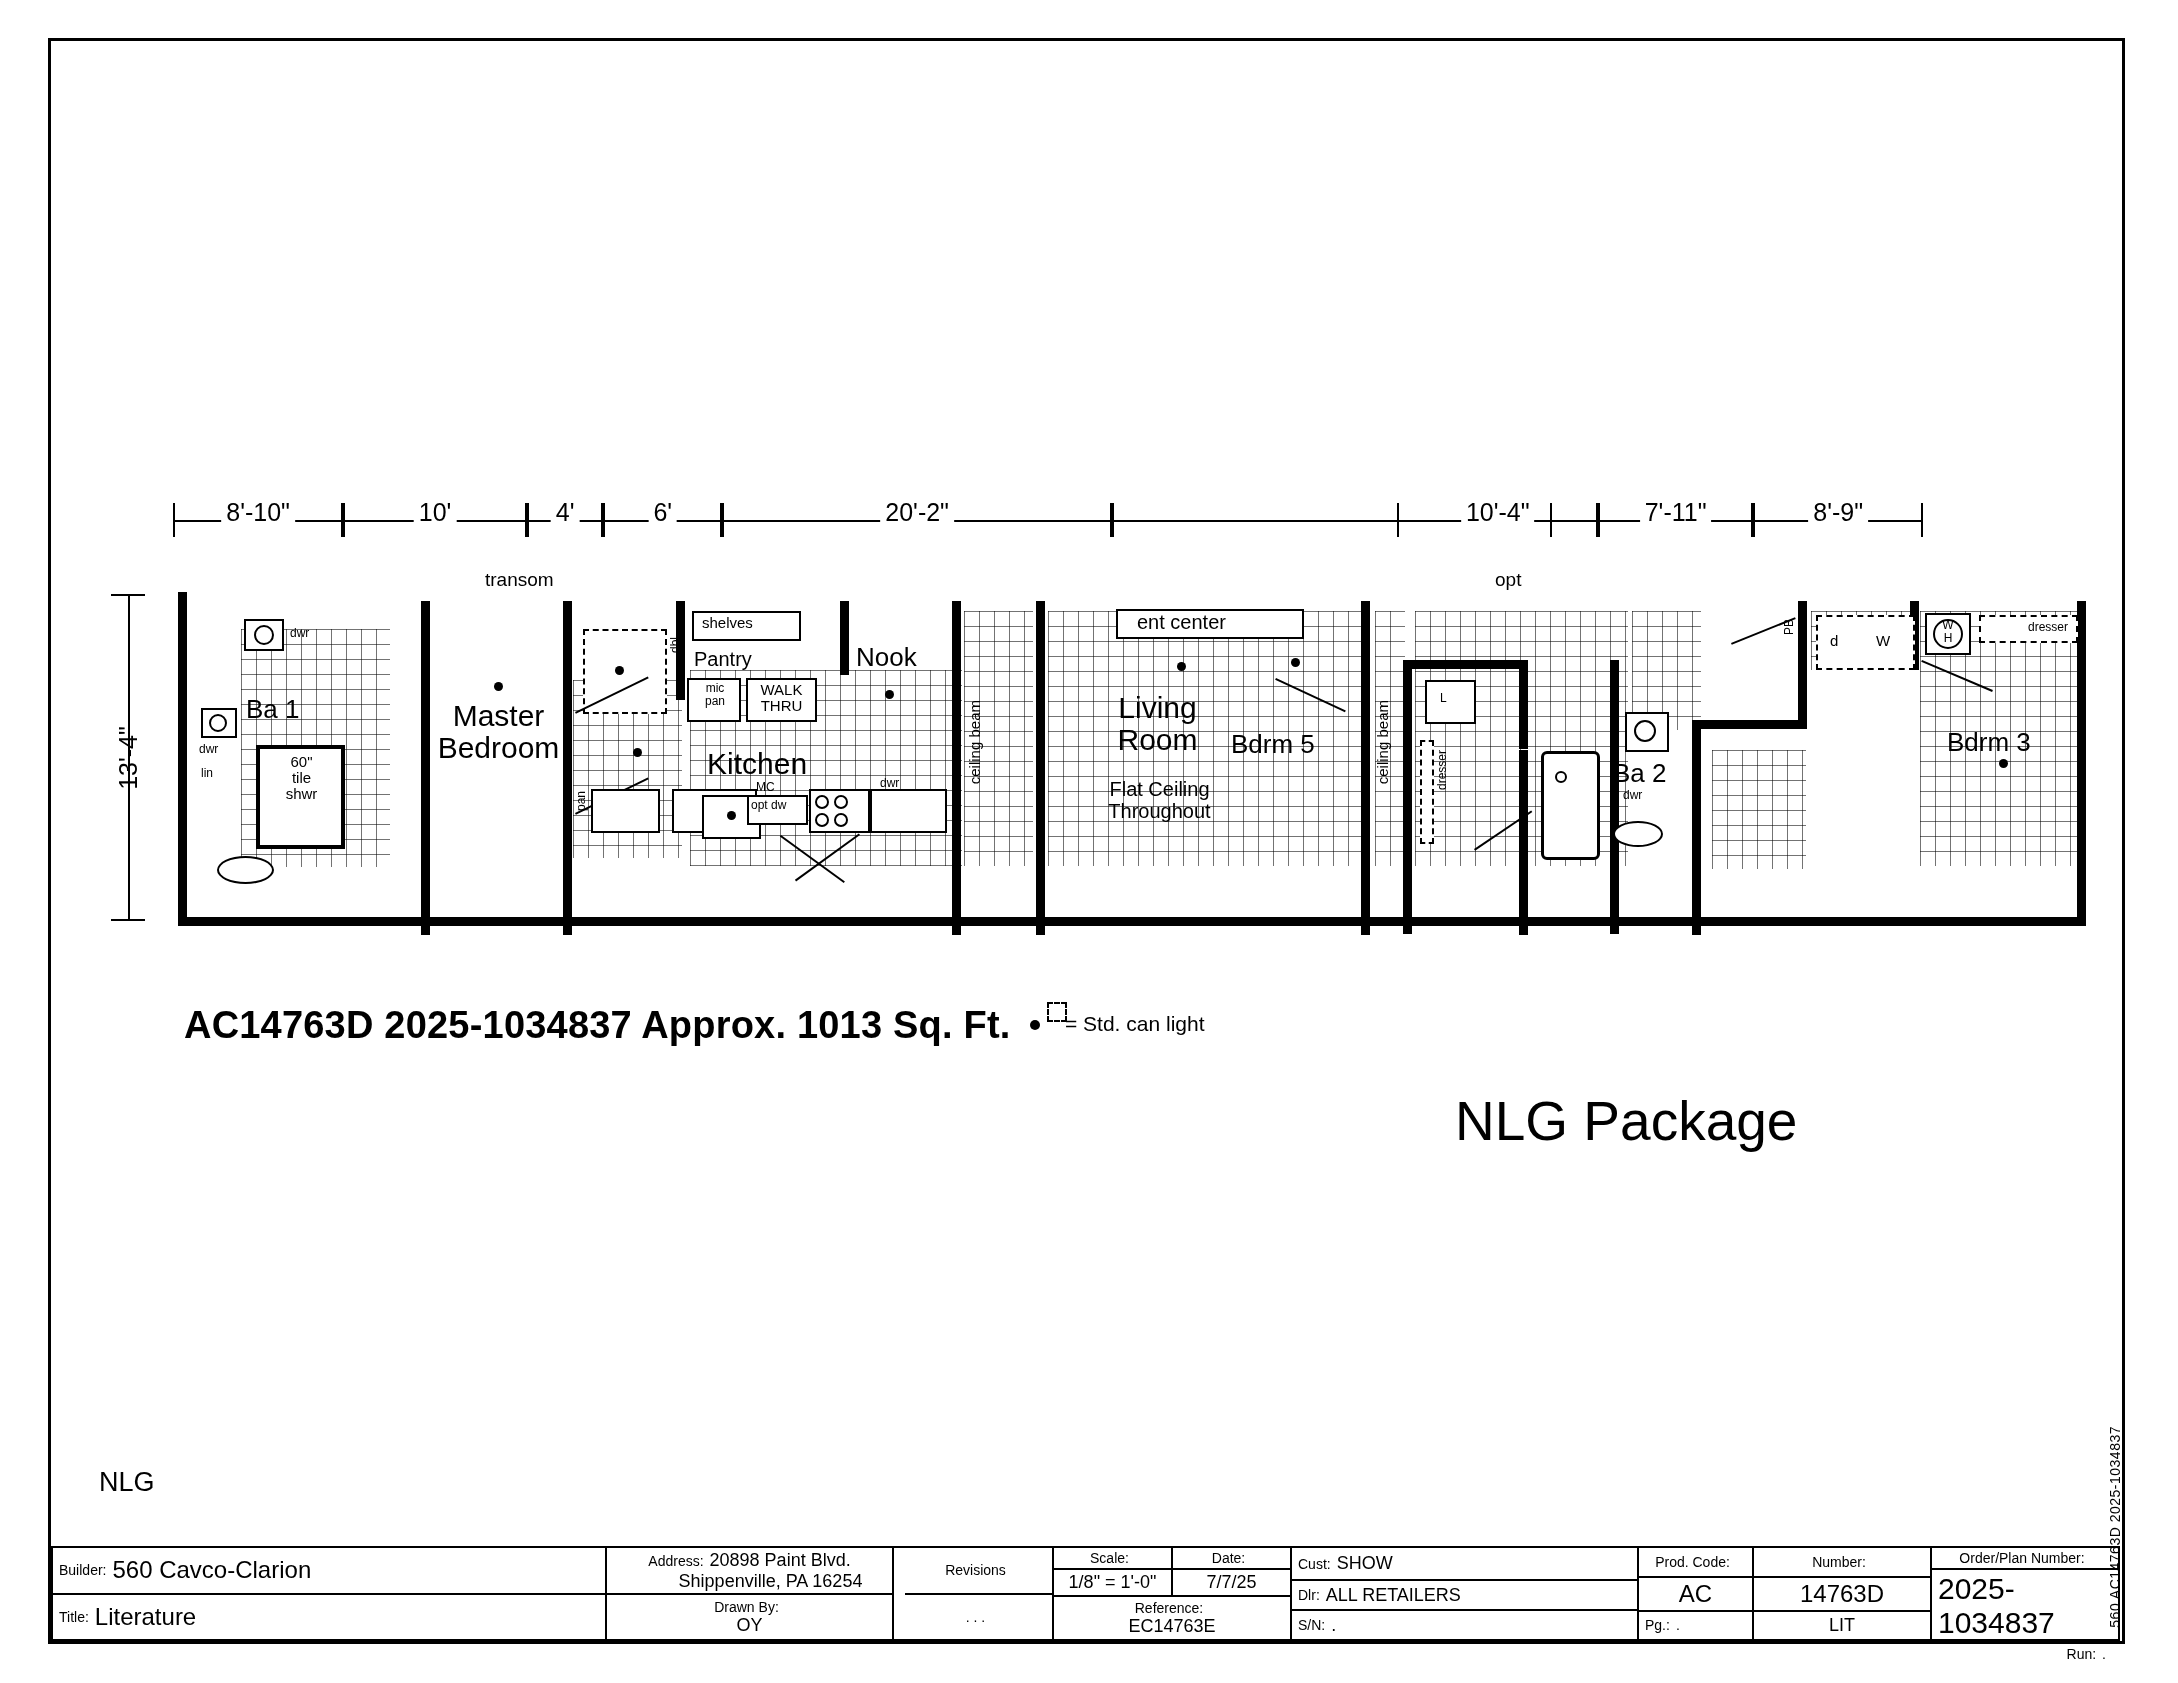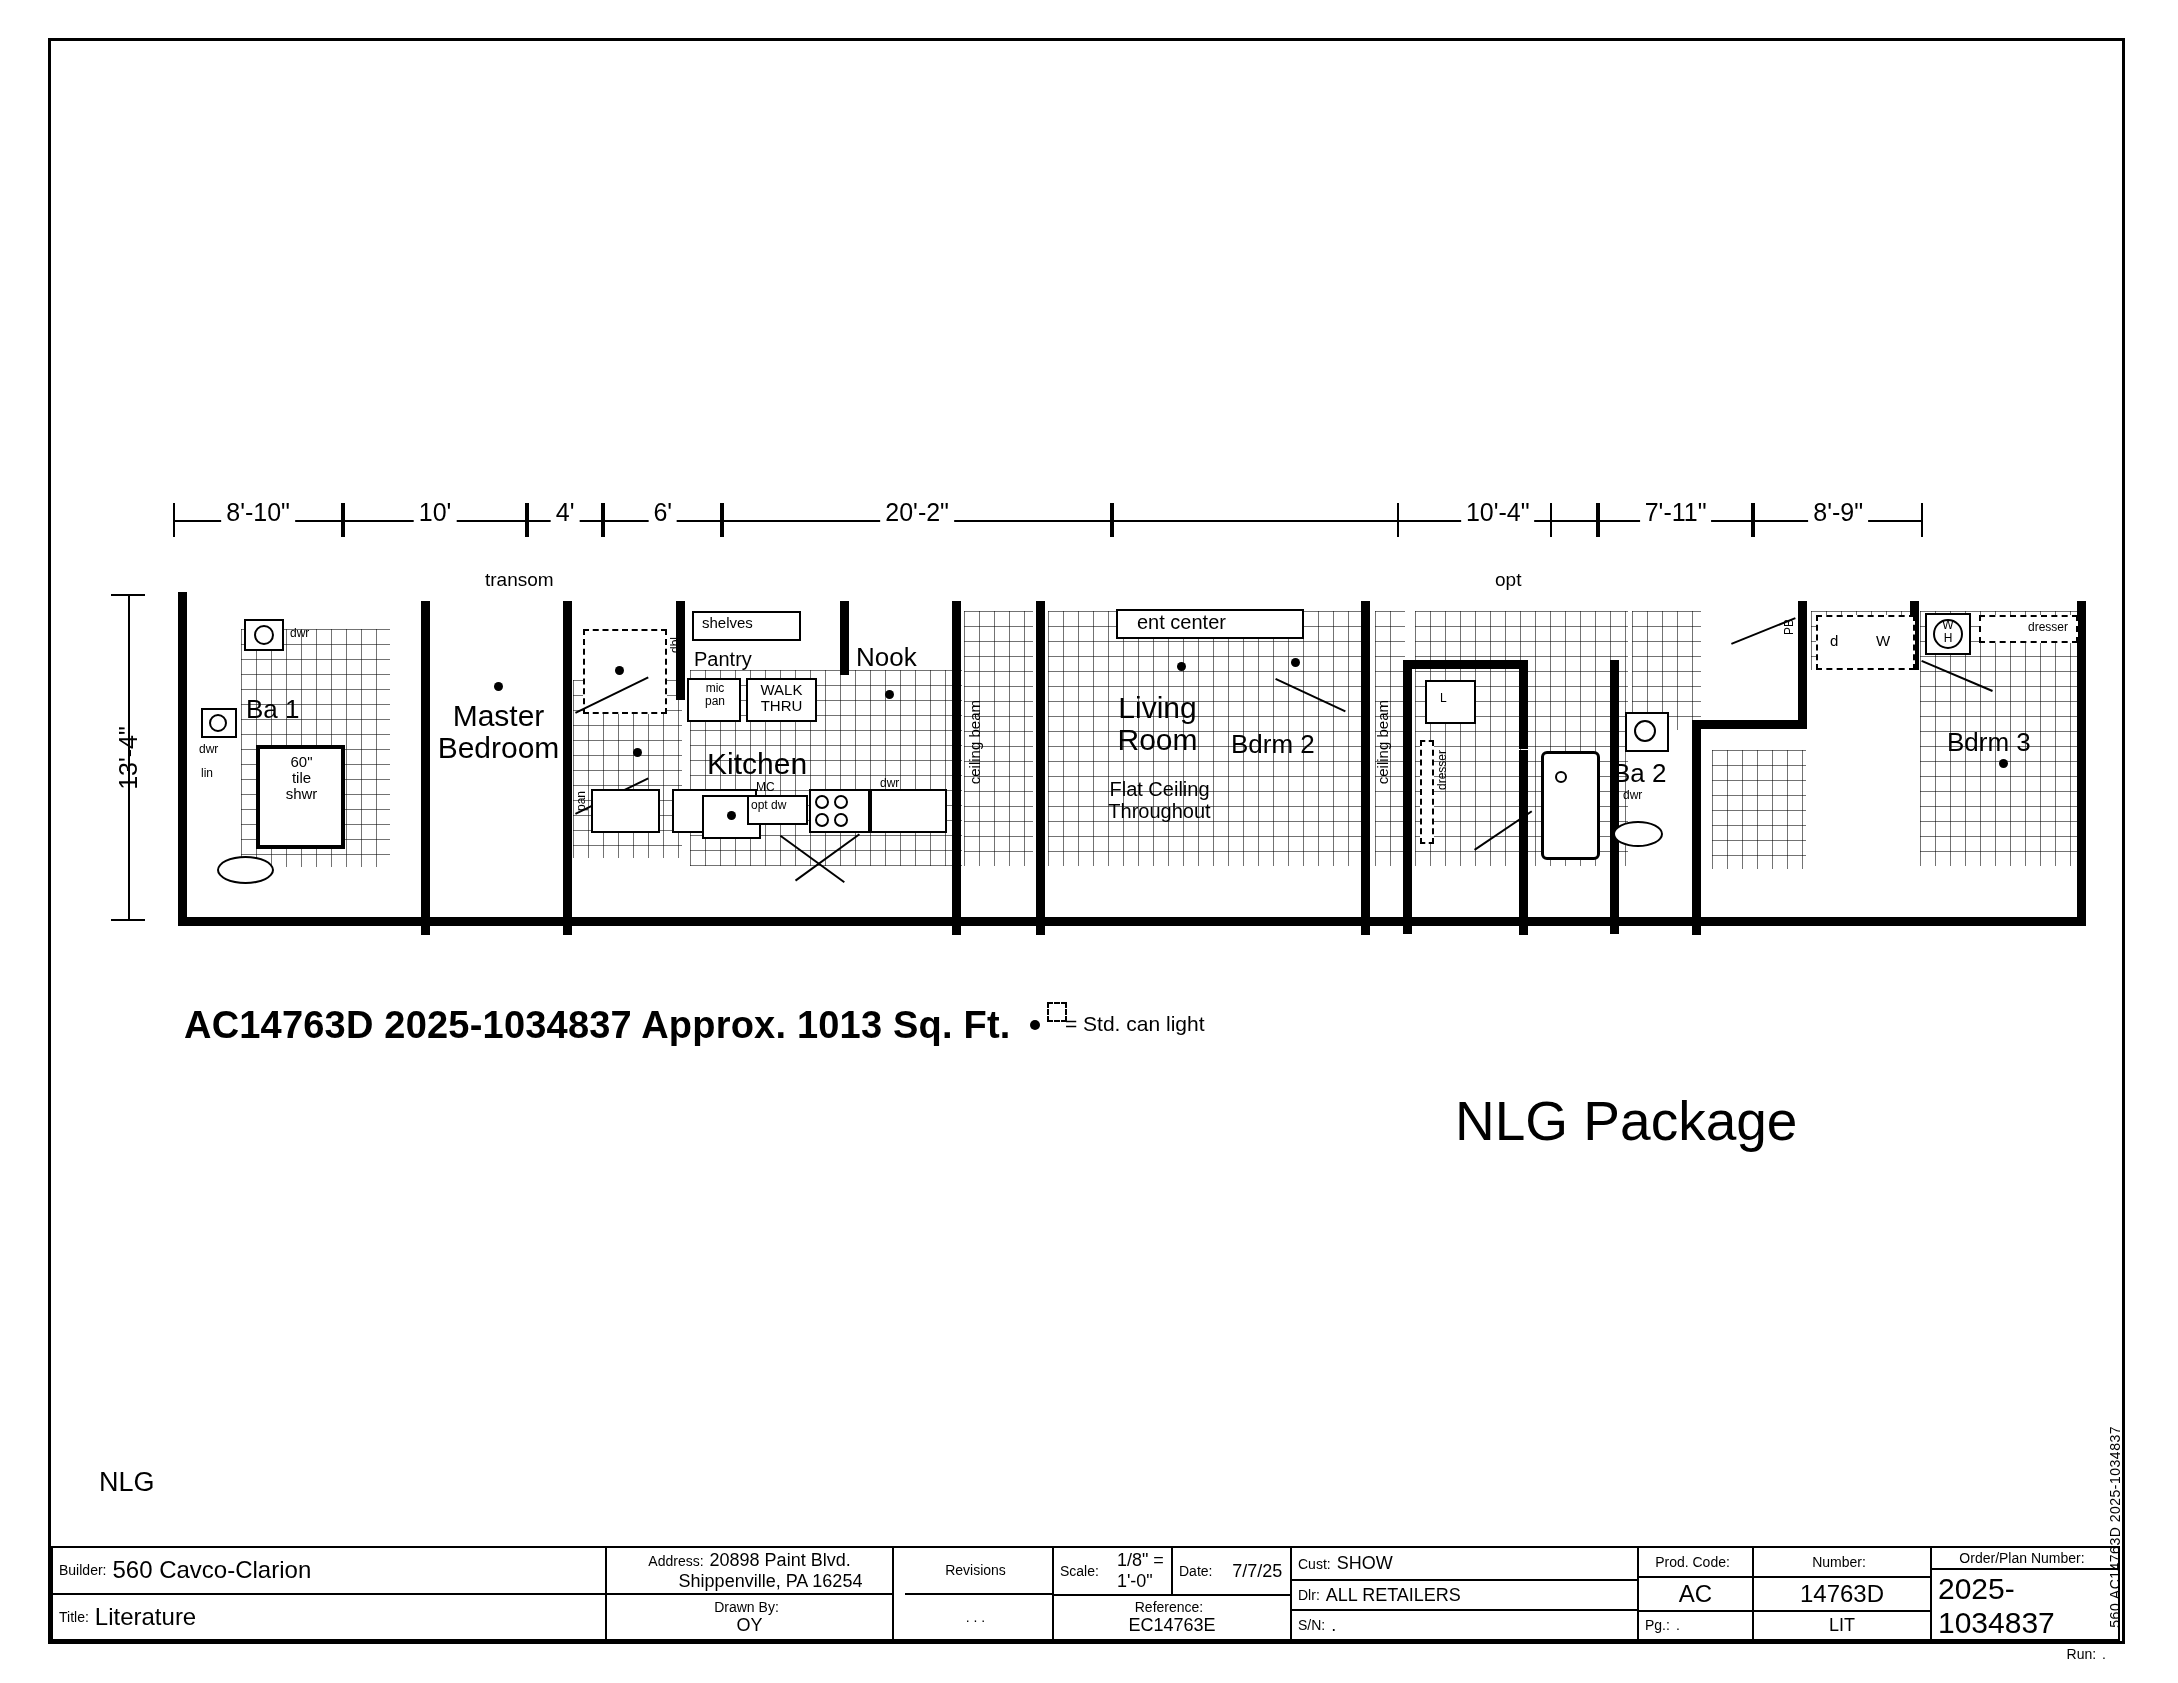--- a/index.html
+++ b/index.html
@@ -252,21 +252,21 @@
     display: flex;
     align-items: center;
   }
   #titleblock .cell:last-child { border-bottom: none; }
   .lbl { font-size: 14px; margin-right: 6px; }
   .val { font-size: 24px; }
   .val-sm { font-size: 18px; }
   .ctr { justify-content: center; }
   .stack { flex-direction: column; align-items: flex-start; justify-content: center; line-height: 1.15; }
   .subrow { display: flex; width: 100%; }
-  .subcol { flex: 1; border-right: 2px solid #000; box-sizing: border-box; display: flex; flex-direction: row; }
+  .subcol { flex: 1; border-right: 2px solid #000; box-sizing: border-box; display: flex; flex-direction: column; }
   .subcol:last-child { border-right: none; }
 </style>
 </head>
 <body>
 
 <div id="sheet">
 
   <div id="border"></div>
 
   <div class="dimrow">
@@ -409,21 +409,21 @@
     <div class="room-label r-xs vert" style="left:1188px;top:99px;">ceiling beam</div>
 
     <div class="box" style="left:929px;top:8px;width:188px;height:30px;"></div>
     <div class="room-label r-sm" style="left:950px;top:11px;">ent center</div>
     <div class="room-label r-big" style="left:911px;top:91px;width:119px;">Living
 Room</div>
     <div class="room-label r-sm" style="left:891px;top:178px;width:163px;text-align:center;">Flat Ceiling
 Throughout</div>
     <div class="canlight" style="left:990px;top:61px;"></div>
 
-    <div class="room-label r-mid" style="left:1044px;top:129px;">Bdrm 2</div>
+    <div class="room-label r-mid" style="left:1044px;top:129px;">Bdrm 5</div>
     <div class="canlight" style="left:1104px;top:57px;"></div>
     <div class="line" style="left:1089px;top:77px;width:77px;height:2px;transform:rotate(25deg);"></div>
     <div class="box" style="left:1238px;top:79px;width:51px;height:44px;"></div>
     <div class="room-label r-xxs" style="left:1253px;top:91px;">L</div>
     <div class="room-label r-xxs vert" style="left:1249px;top:149px;">dresser</div>
     <div class="boxd" style="left:1233px;top:139px;width:14px;height:104px;"></div>
 
     <div class="box" style="left:1354px;top:150px;width:59px;height:109px;border-width:3px;border-radius:6px;"></div>
     <div class="oval" style="left:1368px;top:170px;width:12px;height:12px;"></div>
     <div class="room-label r-mid" style="left:1426px;top:158px;">Ba 2</div>

